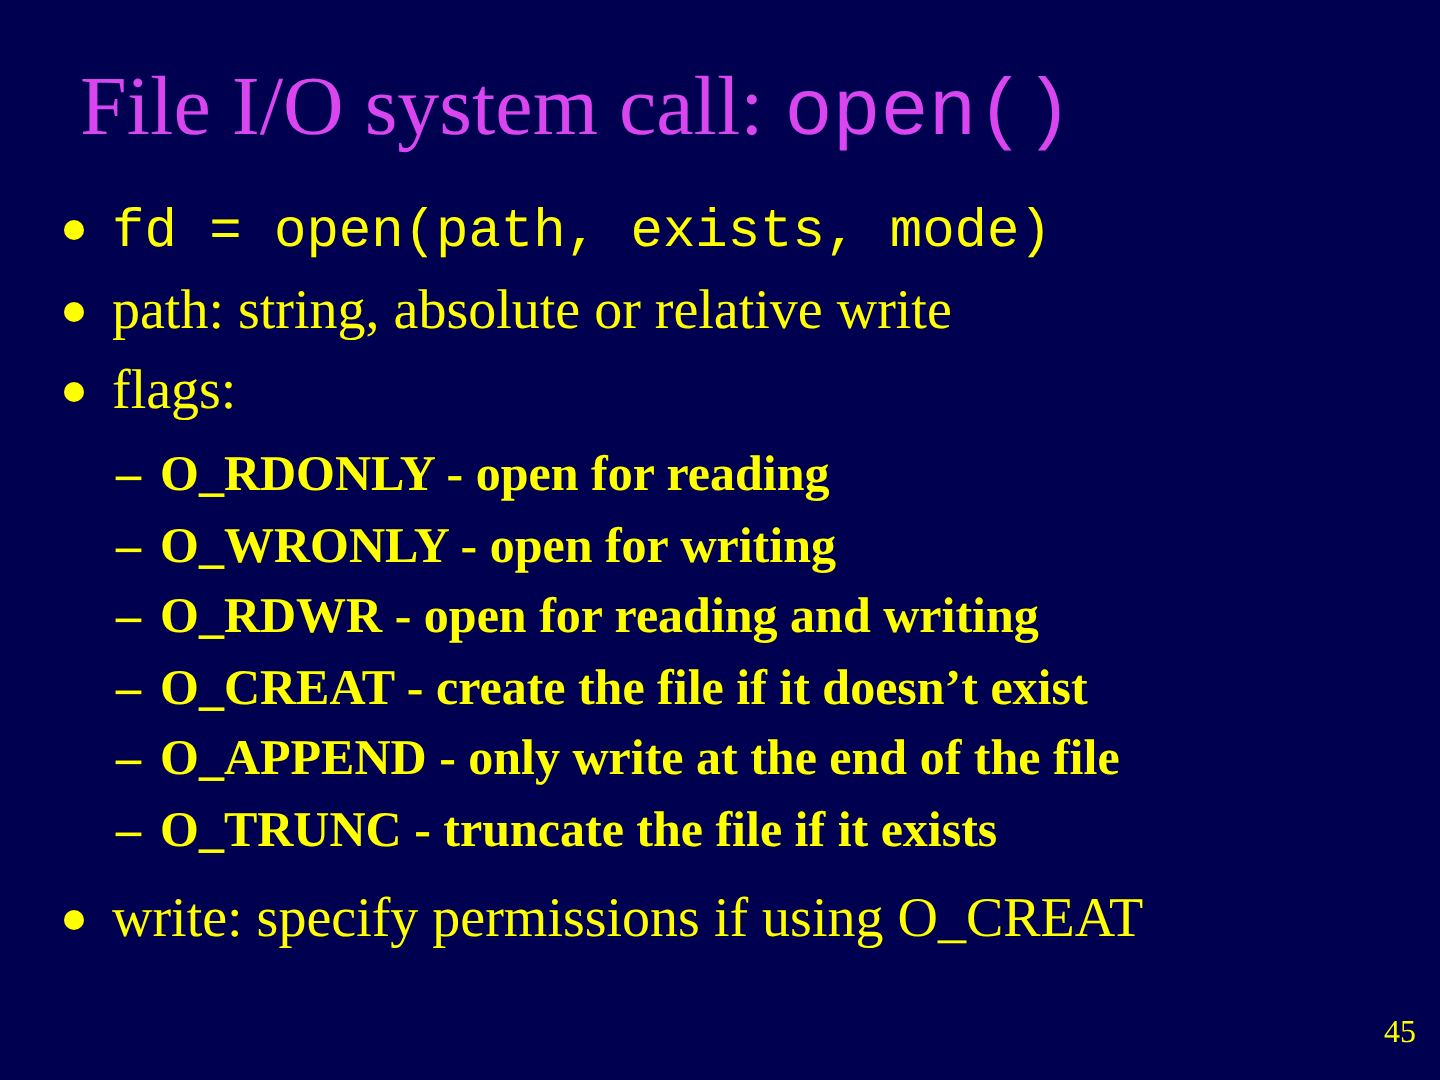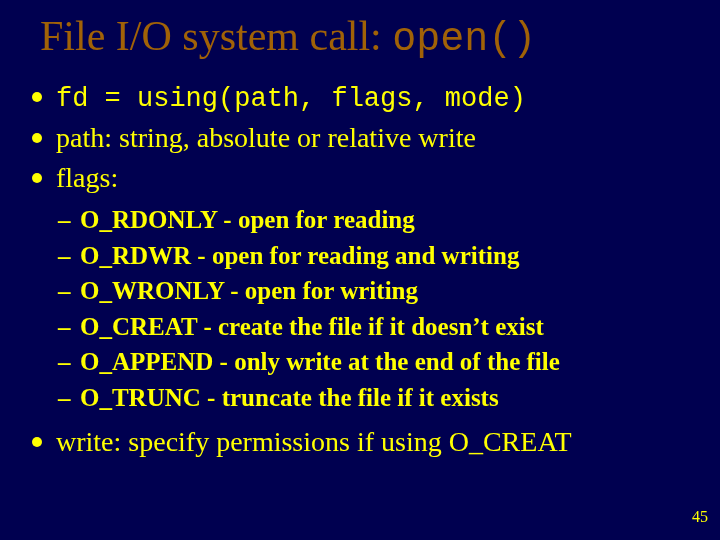--- a/index.html
+++ b/index.html
@@ -11,21 +11,22 @@
   }
   body {
     background: #000050;
     color: #ffff00;
     font-family: "Times New Roman", Times, serif;
     position: relative;
   }
   .title {
     font-size: 42px;
     padding: 12px 0 8px 40px;
-    color: #a16207;
+    color: #d946ef;
+    margin-top: 18px;
   }
   .title .mono {
     font-family: "Courier New", Courier, monospace;
     font-size: 40px;
   }
   ul.main {
     list-style: none;
     margin: 8px 0 0 0;
     padding: 0 30px 0 28px;
   }
@@ -80,29 +81,29 @@
   }
 </style>
 </head>
 <body>
 
 <div class="title">
   <span>File I/O system call: </span><span class="mono">open()</span>
 </div>
 
 <ul class="main">
-  <li><span class="mono">fd = using(path, flags, mode)</span></li>
+  <li><span class="mono">fd = open(path, exists, mode)</span></li>
   <li>path: string, absolute or relative write</li>
   <li>flags:</li>
 </ul>
 
 <ul class="sub">
   <li>O_RDONLY - open for reading</li>
+  <li>O_WRONLY - open for writing</li>
   <li>O_RDWR - open for reading and writing</li>
-  <li>O_WRONLY - open for writing</li>
   <li>O_CREAT - create the file if it doesn’t exist</li>
   <li>O_APPEND - only write at the end of the file</li>
   <li>O_TRUNC - truncate the file if it exists</li>
 </ul>
 
 <ul class="main">
   <li>write: specify permissions if using O_CREAT</li>
 </ul>
 
 <div class="pagenum">45</div>

